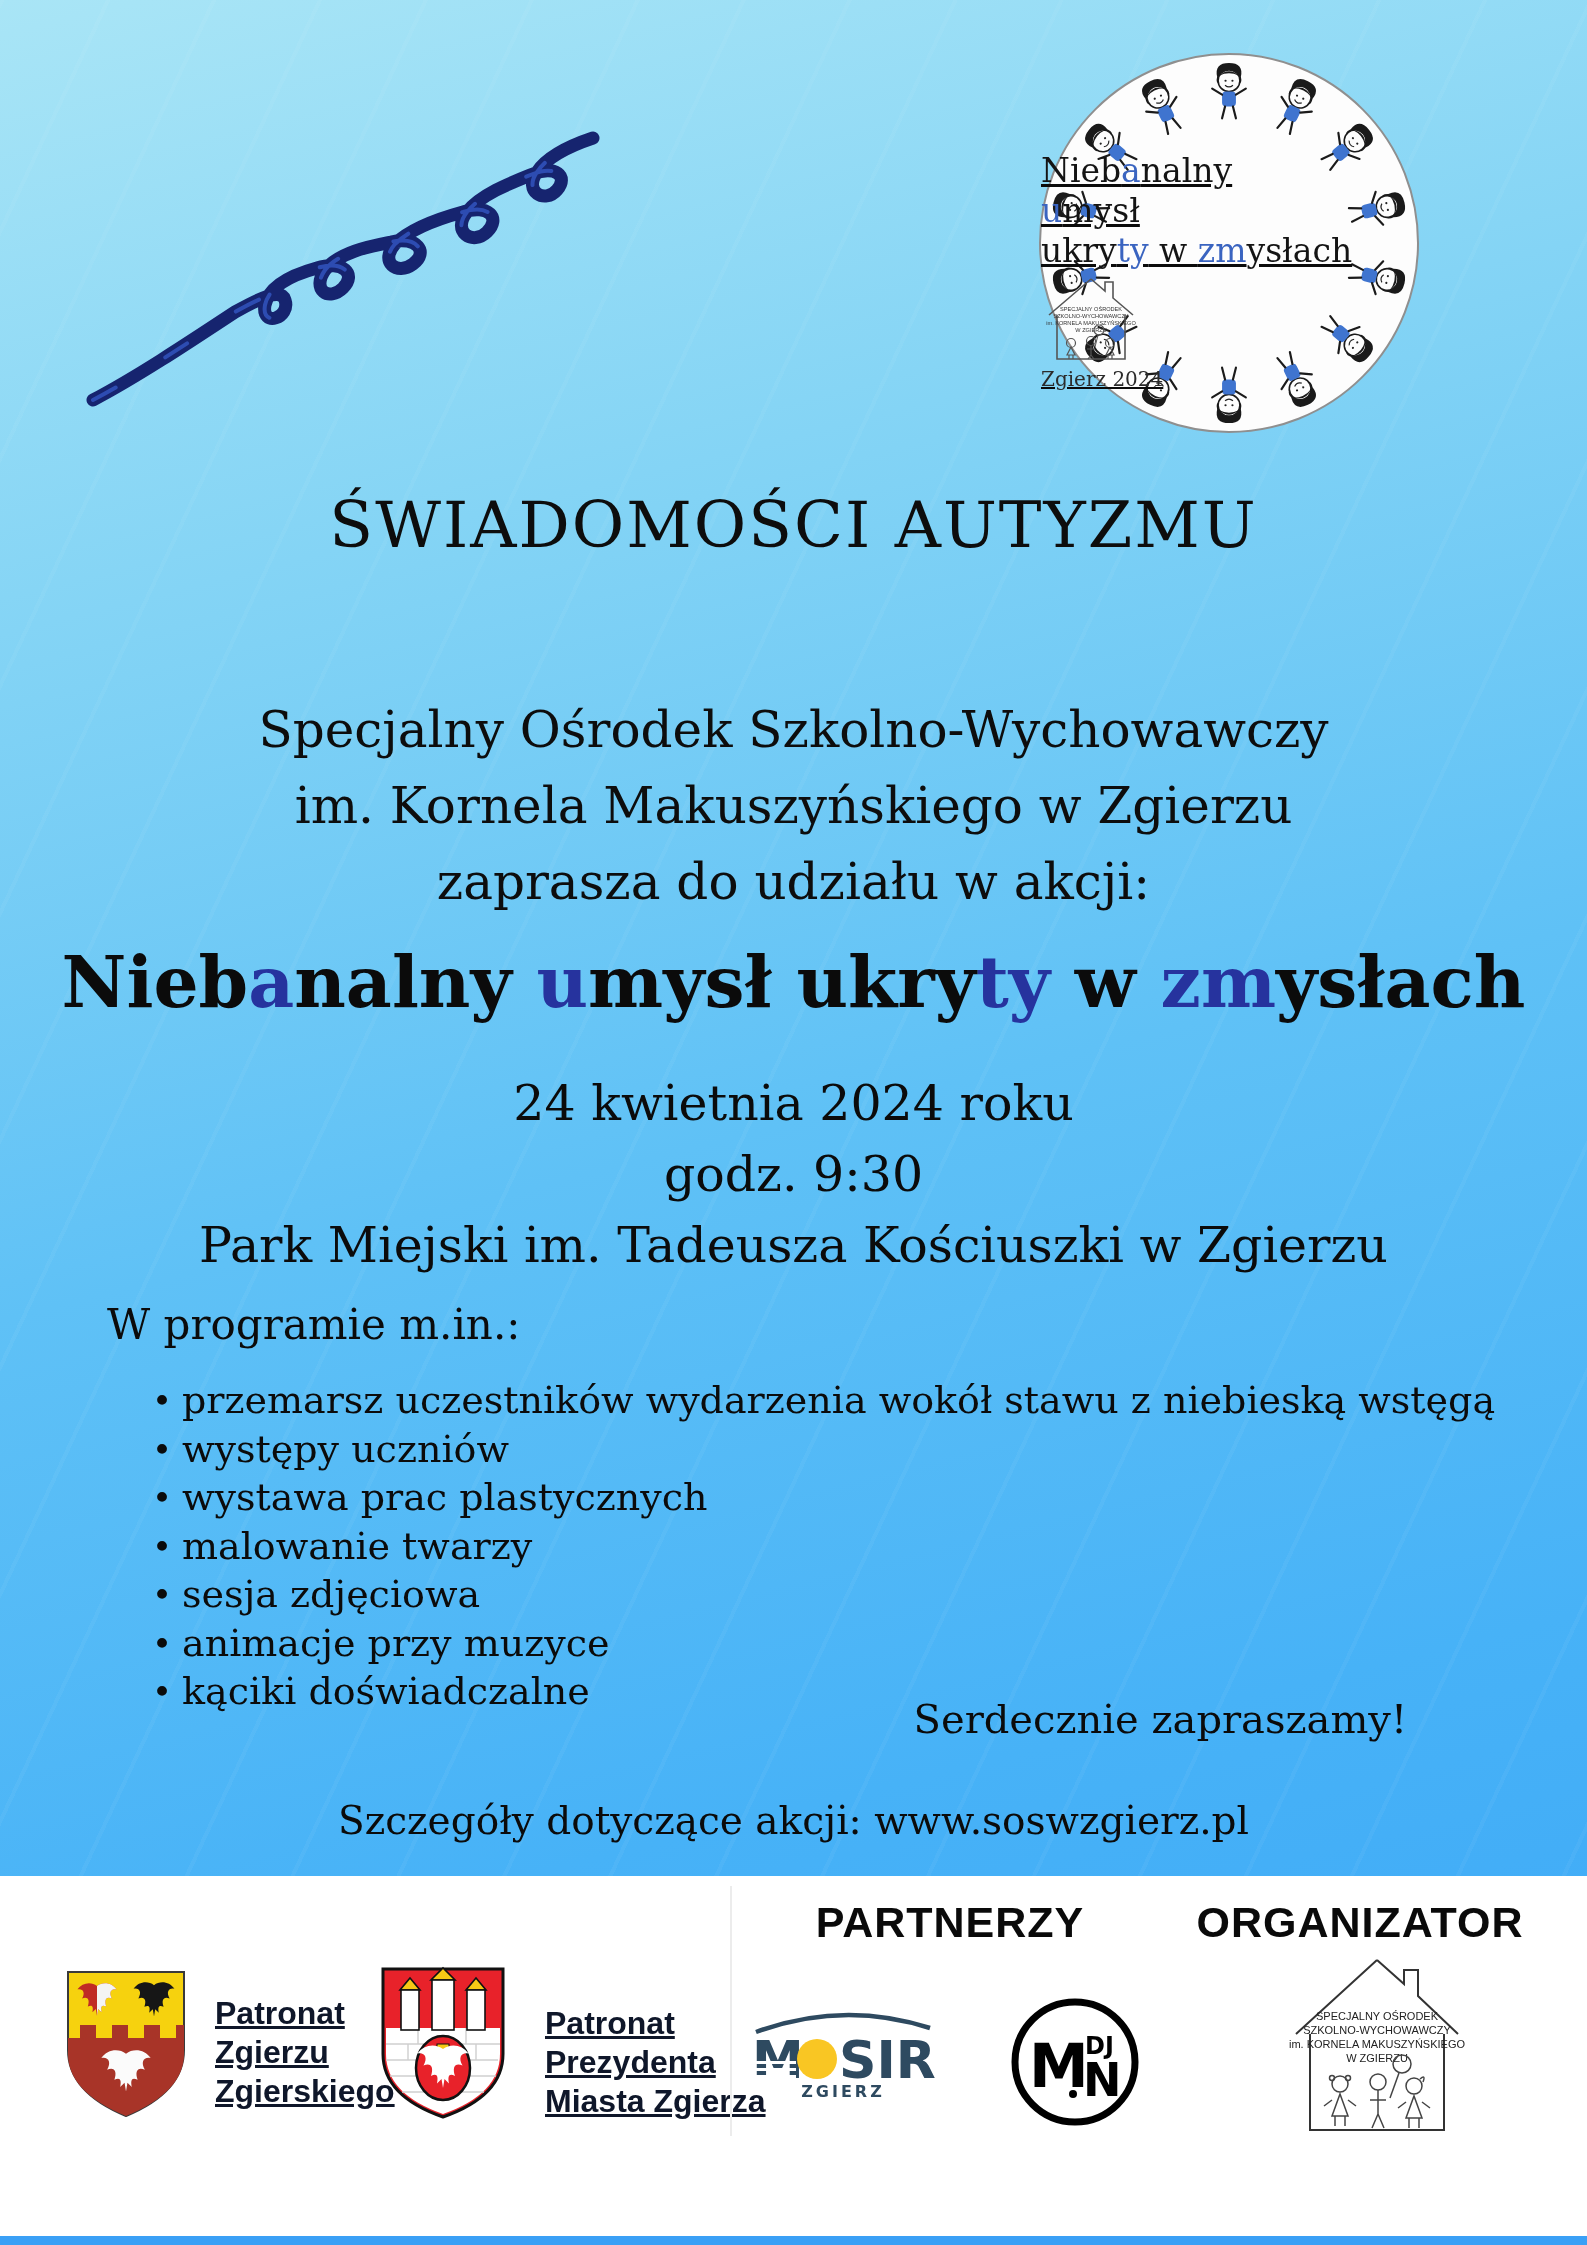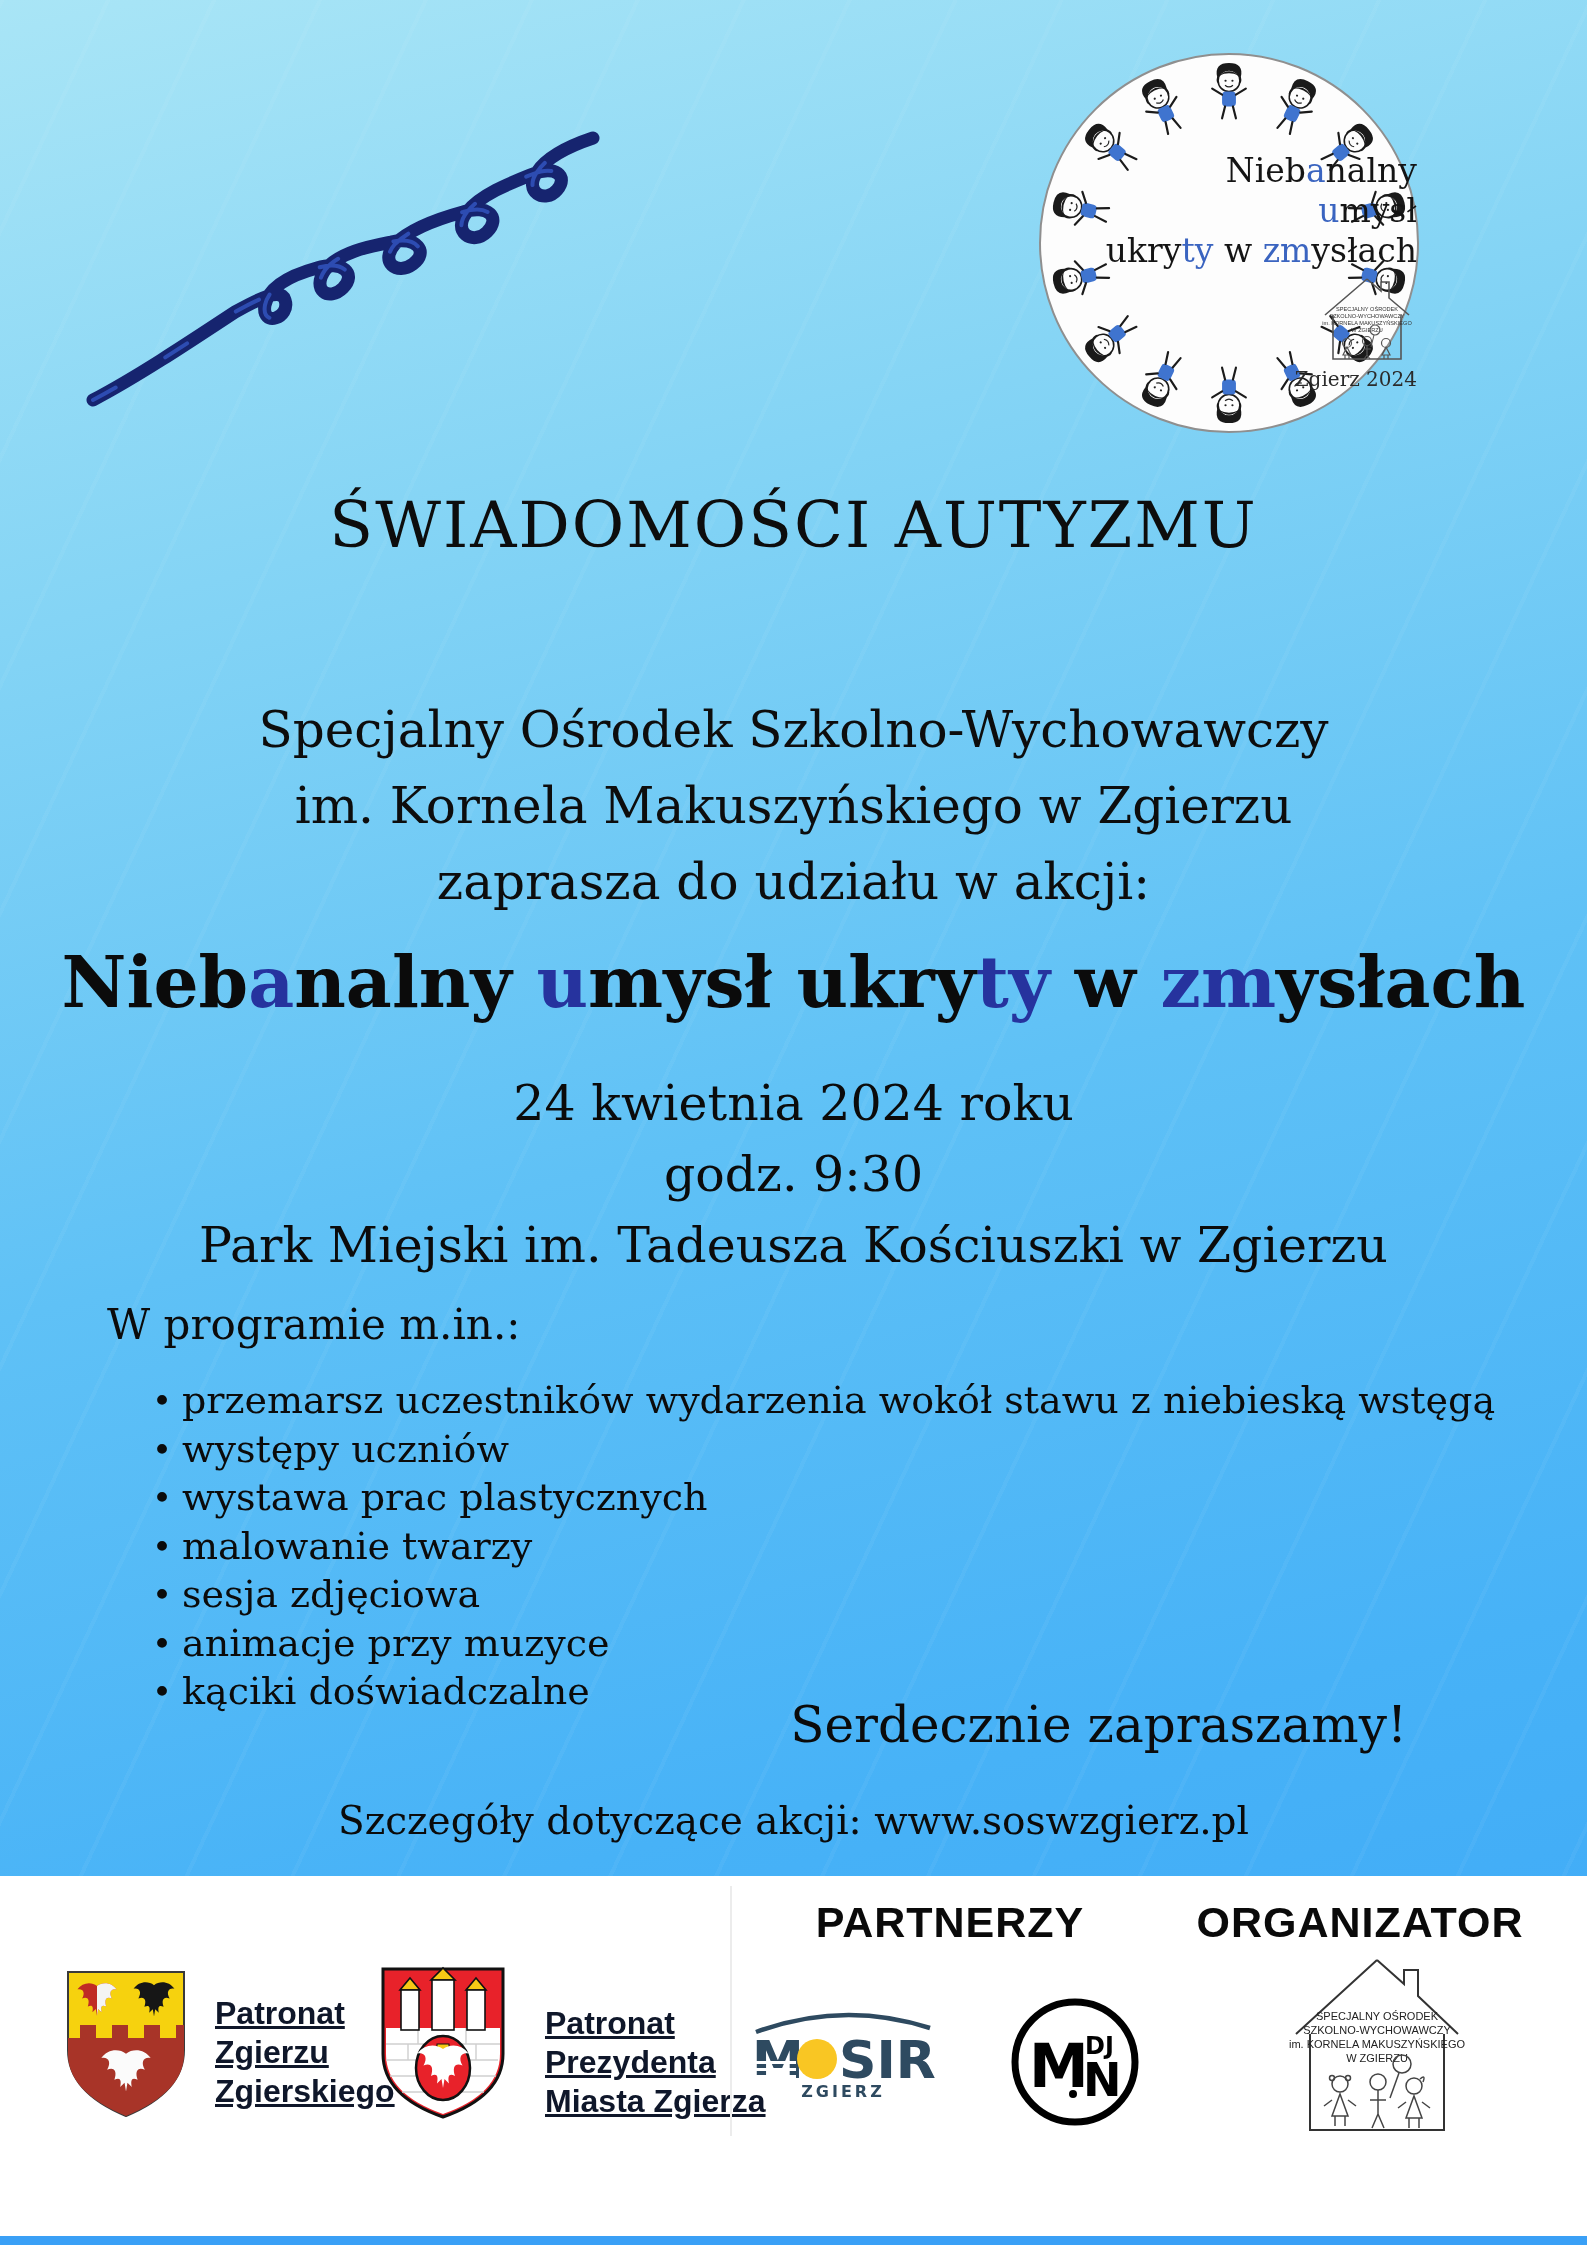--- a/index.html
+++ b/index.html
@@ -12,40 +12,40 @@
     position:absolute;inset:0;pointer-events:none;
     background:repeating-linear-gradient(115deg,rgba(255,255,255,.045) 0 4px,rgba(255,255,255,0) 4px 96px);
   }
   .abs{position:absolute;}
   .ctr{left:0;right:0;text-align:center;}
 
   
   .badge{left:1039px;top:53px;width:380px;height:380px;border-radius:50%;
          background:#fdfdfd;border:2px solid #8f8f8f;box-sizing:border-box;}
   .badge svg.ring{position:absolute;inset:0;width:100%;height:100%;}
-  .badge-inner{position:absolute;inset:0;display:flex;flex-direction:column;align-items:flex-end;
-               padding-top:96px;box-sizing:border-box;text-align:center;}
+  .badge-inner{position:absolute;inset:0;display:flex;flex-direction:column;align-items:flex-start;
+               padding-top:96px;box-sizing:border-box;text-align:center;text-decoration:underline;}
   .badge-line{font-size:33px;line-height:40px;white-space:pre;color:#141414;}
   .badge-line .b2{color:#3a64c0;}
   .badge-year{font-size:20px;color:#2b2b2b;margin-top:4px;}
 
   
   .title{top:478px;font-size:64px;line-height:94px;letter-spacing:2px;color:#0d0d0d;}
   .subtitle{top:692px;font-size:50px;line-height:76px;color:#0d0d0d;}
   .headline{top:940px;font-size:71px;font-weight:bold;white-space:pre;color:#0b0b0b;}
   .headline .b{color:#26339e;}
   .when{top:1068px;font-size:49px;line-height:71px;}
 
   .program{left:107px;top:1300px;font-size:38px;}
   .program h3{margin:0 0 28px 0;font-size:42px;font-weight:normal;}
   .program ul{list-style:none;margin:0;padding:0 0 0 45px;}
   .program li{display:flex;align-items:baseline;line-height:47.5px;}
   .program .dot{width:30px;font-size:34px;}
 
-  .closing{right:180px;top:1696px;font-size:50px;}
+  .closing{right:180px;top:1696px;font-size:40px;}
   .details{top:1798px;font-size:39px;}
 
   
   .footer{left:0;top:1876px;width:1587px;height:361px;background:#ffffff;}
   .bottombar{left:0;bottom:0;width:1587px;height:9px;background:#3aa0f6;}
   .sans{font-family:"Liberation Sans","DejaVu Sans",sans-serif;}
   .patron-text{font-size:32px;line-height:39px;font-weight:bold;color:#0f172a;text-decoration:underline;}
   .patron-text span{display:block;}
   .f-heading{font-size:43px;font-weight:bold;color:#0a0a0a;text-align:center;letter-spacing:1px;}
 </style>

